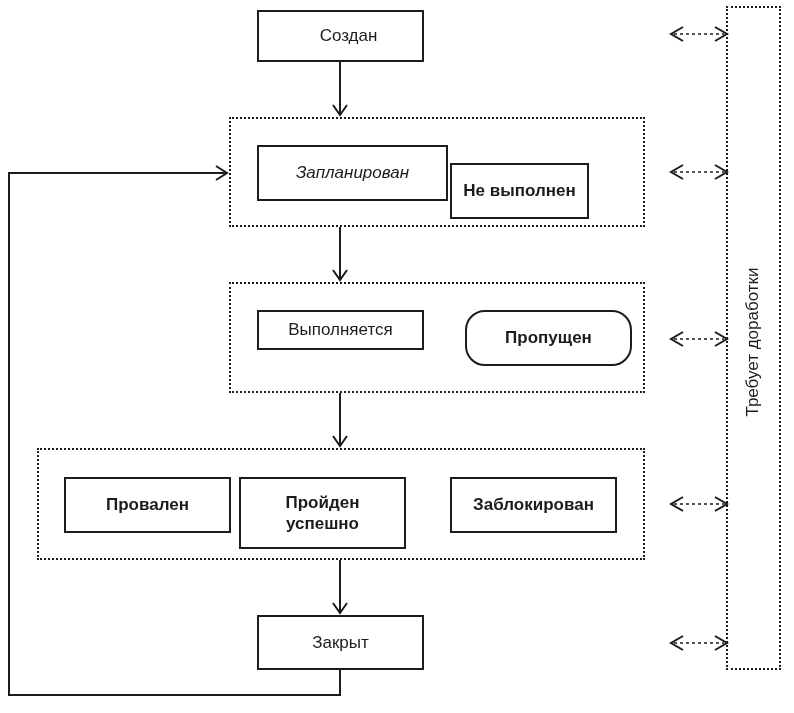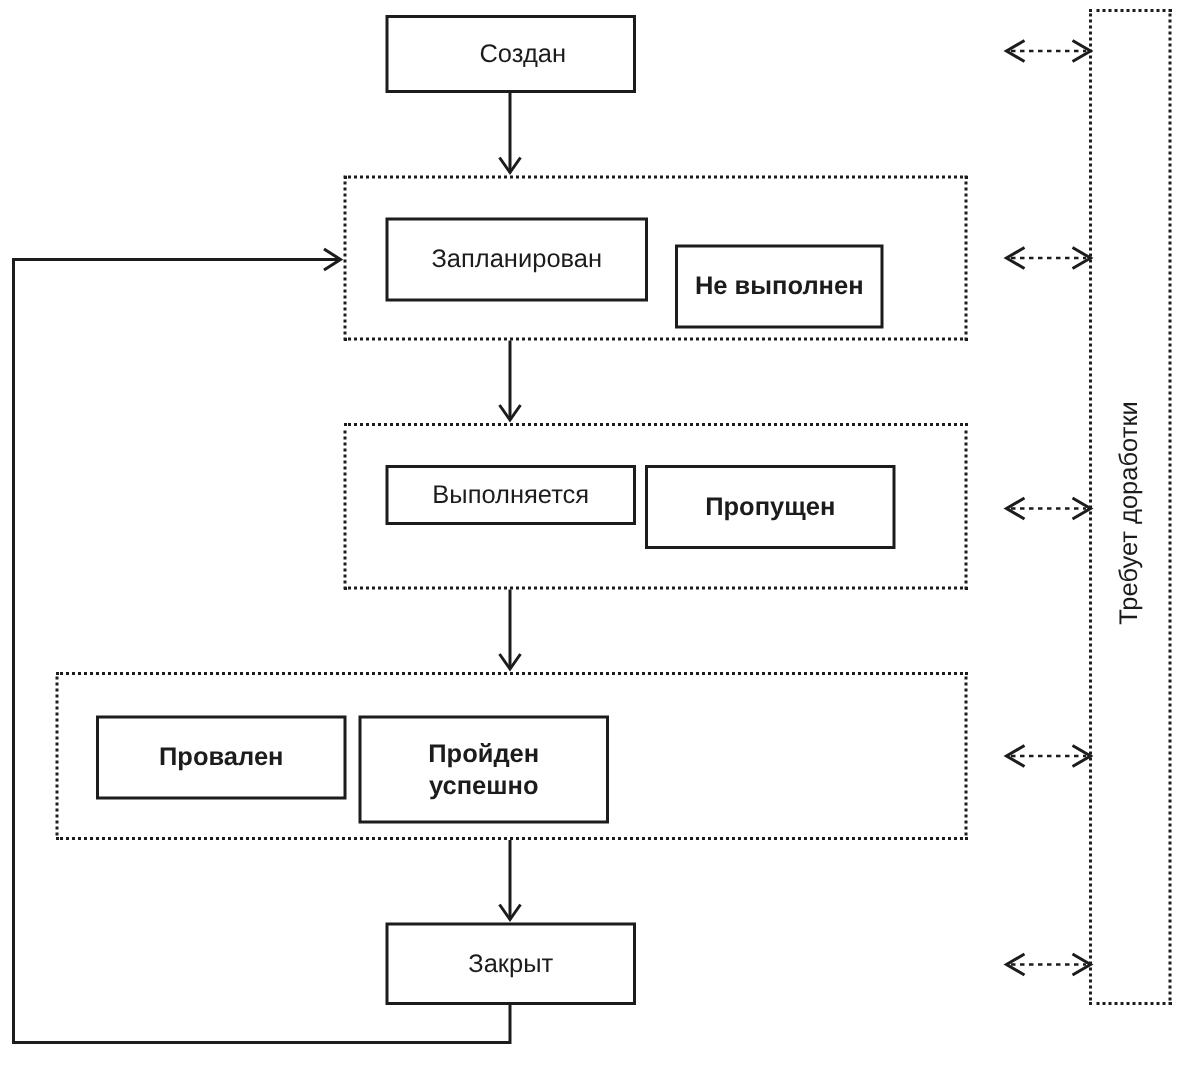--- a/index.html
+++ b/index.html
@@ -73,29 +73,30 @@
 
   <div class="group" style="left:229px; top:117px; width:416px; height:110px;"></div>
   <div class="group" style="left:229px; top:282px; width:416px; height:111px;"></div>
   <div class="group" style="left:37px; top:448px; width:608px; height:112px;"></div>
 
   <div class="rework-col"></div>
   <div class="rework-label">Требует доработки</div>
 
   <div class="node" style="left:257px; top:10px; width:167px; height:52px;padding-left:16px;">Создан</div>
 
-  <div class="node" style="left:257px; top:145px; width:175px; height:56px;">Запланирован</div>
+  <div class="node" style="left:257px; top:145px; width:191px; height:56px;font-style:italic;">Запланирован</div>
   <div class="node bold" style="left:450px; top:145px; width:139px; height:56px;margin-top:18px;">Не выполнен</div>
 
   <div class="node" style="left:257px; top:310px; width:167px; height:40px;">Выполняется</div>
-  <div class="node bold" style="left:430px; top:310px; width:167px; height:56px;">Пропущен</div>
+  <div class="node bold" style="left:465px; top:310px; width:167px; height:56px;border-radius:20px;">Пропущен</div>
 
   <div class="node bold" style="left:64px; top:477px; width:167px; height:56px;">Провален</div>
   <div class="node bold" style="left:239px; top:477px; width:167px; height:72px;">Пройден
 успешно</div>
+  <div class="node bold" style="left:450px; top:477px; width:167px; height:56px;">Заблокирован</div>
 
   <div class="node" style="left:257px; top:615px; width:167px; height:55px;text-align:right;">Закрыт</div>
 
   <svg class="arrows" viewBox="0 0 794 713">
 
     <g>
       <path class="solid-line" d="M340,62 L340,115"></path>
       <path class="head" d="M333,105 L340,115 L347,105"></path>
     </g>
     <g>

